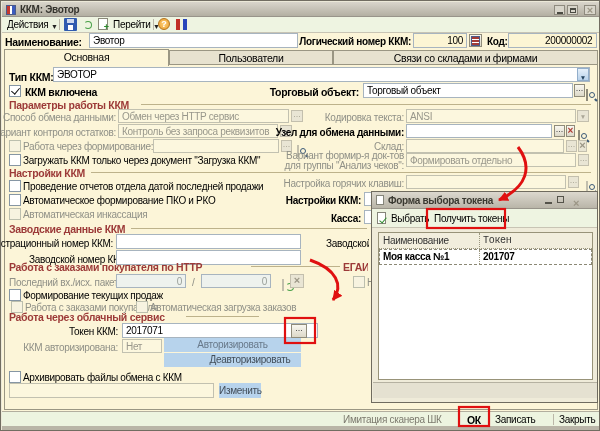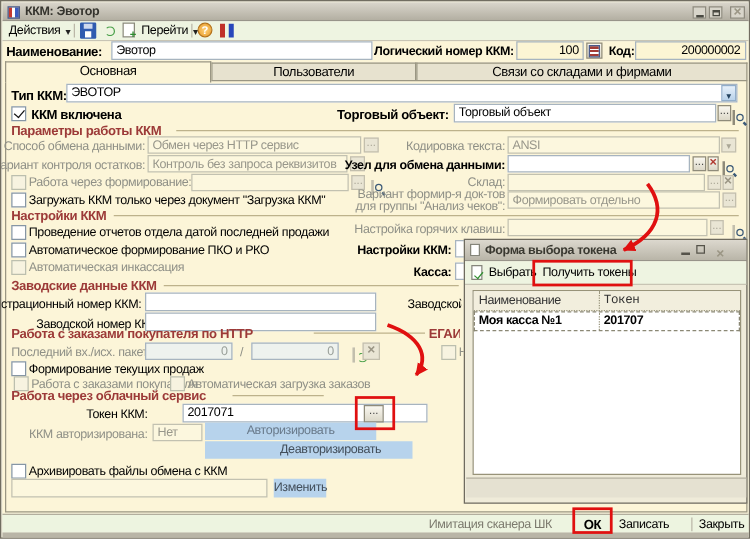--- a/index.html
+++ b/index.html
@@ -217,27 +217,27 @@
   <span class="a cb cbd" style="left:10px;top:300px;z-index:2;"></span>
   <span class="a t dim" style="left:24px;top:301px;z-index:2;">Работа с заказами покупателя</span>
   <span class="a cb cbd" style="left:135px;top:300px;z-index:2;"></span>
   <span class="a t dim" style="left:149px;top:301px;z-index:2;">Автоматическая загрузка заказов</span>
 
   
   <span class="a sec" style="left:8px;top:310px;z-index:2;">Работа через облачный сервис</span>
   <span class="a line" style="left:185px;top:315px;width:73px;z-index:2;"></span>
 
   <span class="a t ra" style="left:5px;top:325px;width:112px;z-index:2;">Токен ККМ:</span>
-  <span class="a inp" style="left:121px;top:322px;width:196px;height:15px;z-index:2;margin-left:24px;">2017071</span>
+  <span class="a inp" style="left:121px;top:322px;width:196px;height:15px;z-index:2;">2017071</span>
   <span class="a btn ic-ell" style="left:290px;top:323px;width:16px;height:14px;z-index:2;"></span>
 
   <span class="a t dim ra" style="left:5px;top:341px;width:112px;z-index:2;">ККМ авторизирована:</span>
   <span class="a inp dis" style="left:121px;top:338px;width:40px;height:14px;z-index:2;">Нет</span>
   <span class="a bblue" style="left:163px;top:337px;width:137px;height:14px;color:#68798a;z-index:2;">Авторизировать</span>
-  <span class="a bblue" style="left:163px;top:352px;width:166px;height:14px;color:#424e5a;z-index:2;padding-left:35px;">Деавторизировать</span>
+  <span class="a bblue" style="left:163px;top:352px;width:137px;height:14px;color:#424e5a;z-index:2;padding-left:35px;">Деавторизировать</span>
 
   <span class="a cb" style="left:8px;top:370px;z-index:2;"></span>
   <span class="a t" style="left:22px;top:371px;z-index:2;">Архивировать файлы обмена с ККМ</span>
   <span class="a inp dis" style="left:8px;top:382px;width:205px;height:15px;z-index:2;"></span>
   <span class="a bblue" style="left:218px;top:382px;width:42px;height:15px;color:#424e5a;line-height:15px;z-index:2;">Изменить</span>
 
   
   <div class="a statusbar" style="left:1px;top:410px;width:597px;height:15px;">
     <span class="a t" style="left:341px;top:2px;color:#7c7a6e;">Имитация сканера ШК</span>
     <span class="a t t105 tb" style="left:465px;top:2px;">ОК</span>

